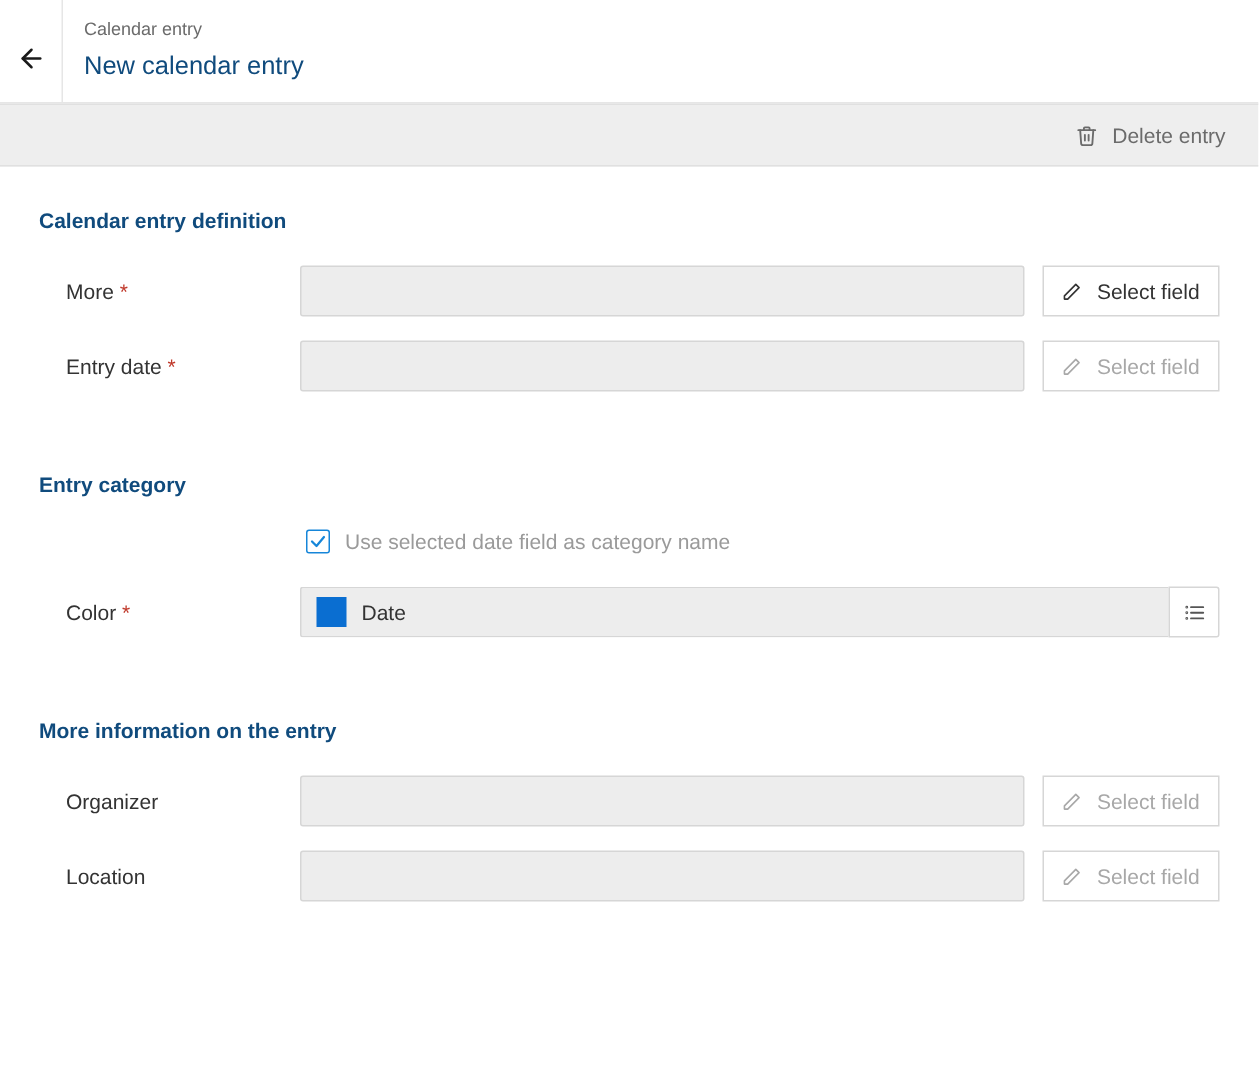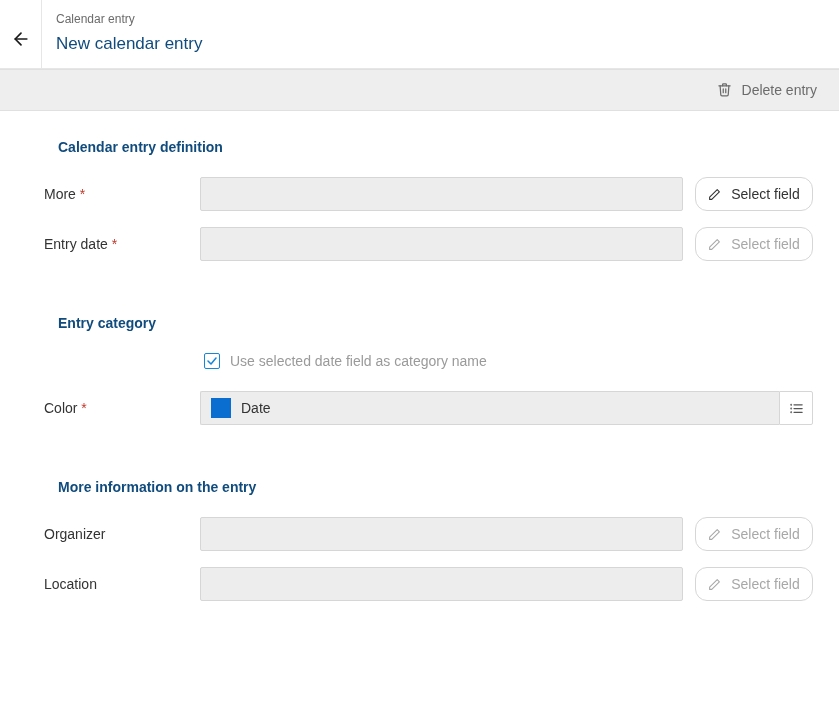--- a/index.html
+++ b/index.html
@@ -46,34 +46,33 @@
     border-top: 1px solid #e0e0e0;
     border-bottom: 1px solid #e0e0e0;
     height: 42px;
     display: flex;
     align-items: center;
     justify-content: flex-end;
     padding-right: 22px;
   }
   .tb-btn {
     display: flex;
-    align-items: flex-start;
+    align-items: flex-end;
     gap: 10px;
     color: #6b6b6b;
     cursor: pointer;
   }
   .content {
     padding: 28px 26px 40px 26px;
   }
   .section-title {
     color: #104b7d;
     font-weight: 600;
     font-size: 14px;
     margin-bottom: 22px;
-    margin-left: 32px;
   }
   .form-rows {
     margin-left: 18px;
   }
   .row {
     display: flex;
     align-items: center;
     gap: 12px;
     margin-bottom: 16px;
   }
@@ -94,21 +93,21 @@
     border-radius: 2px;
   }
   .input-wide {
     flex: 1 1 auto;
   }
   .select-btn {
     width: 118px;
     height: 34px;
     border: 1px solid #d6d6d6;
     background: #fff;
-    border-radius: 12px;
+    border-radius: 0;
     display: flex;
     align-items: center;
     justify-content: center;
     gap: 10px;
     cursor: pointer;
     color: #333;
   }
   .select-btn.disabled {
     color: #a8a8a8;
   }

